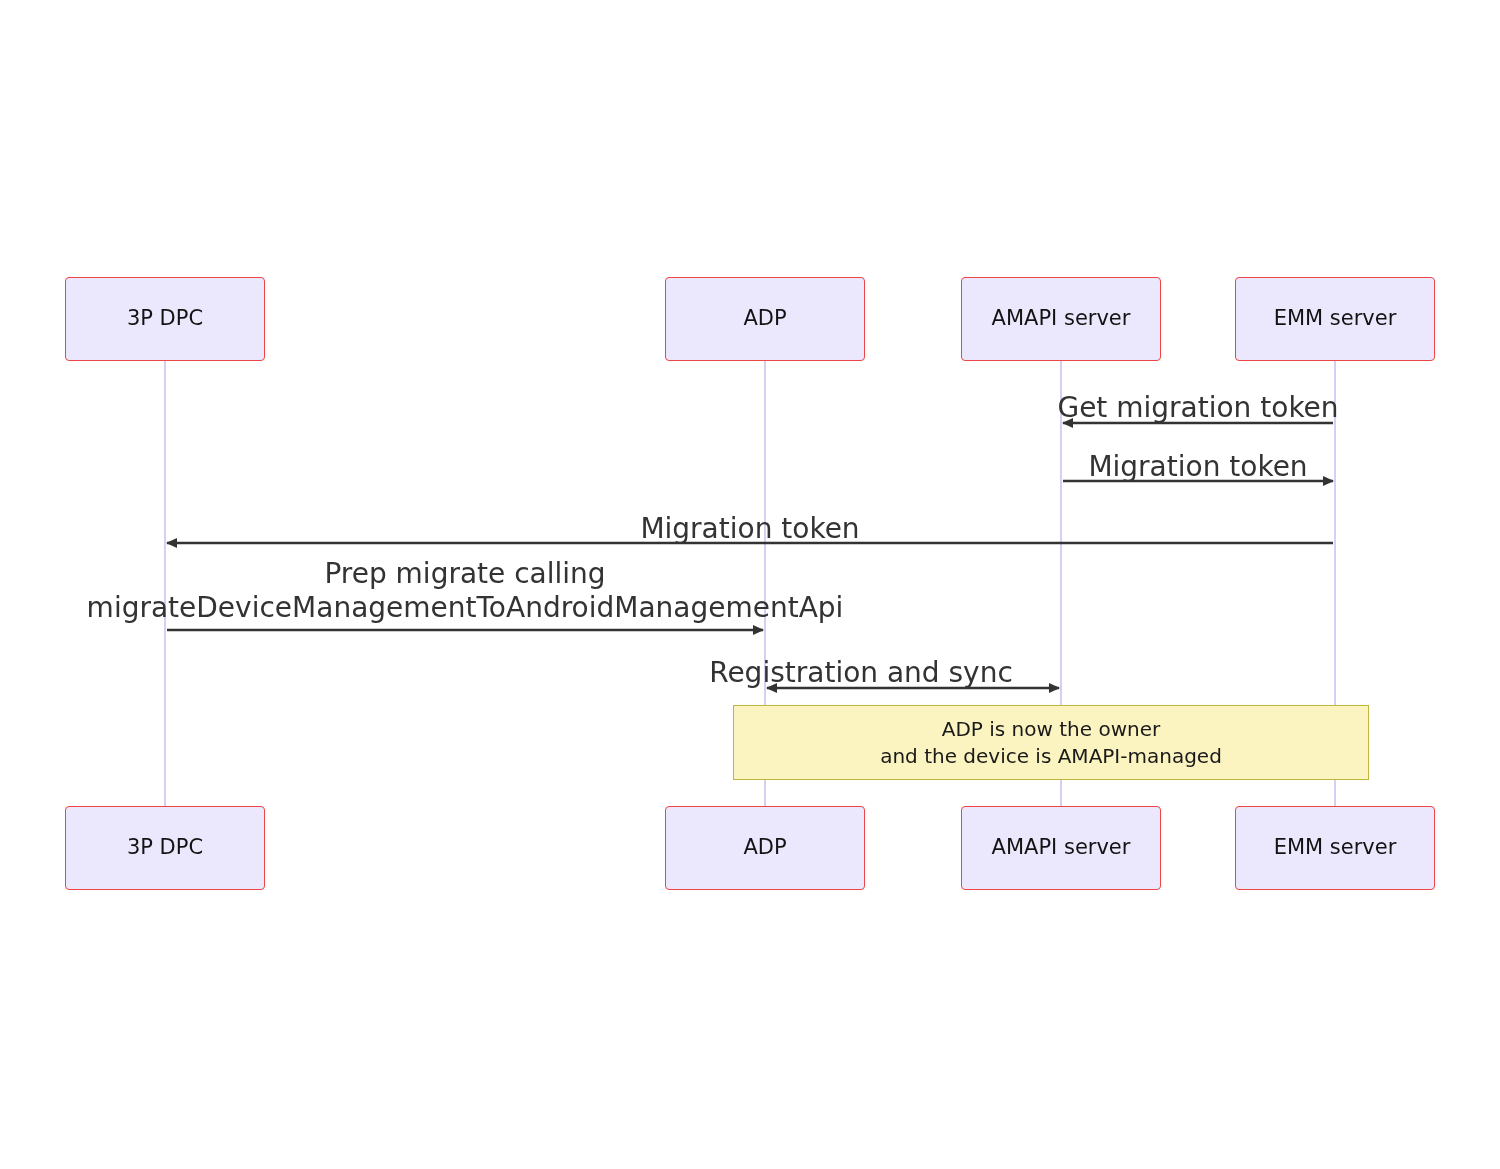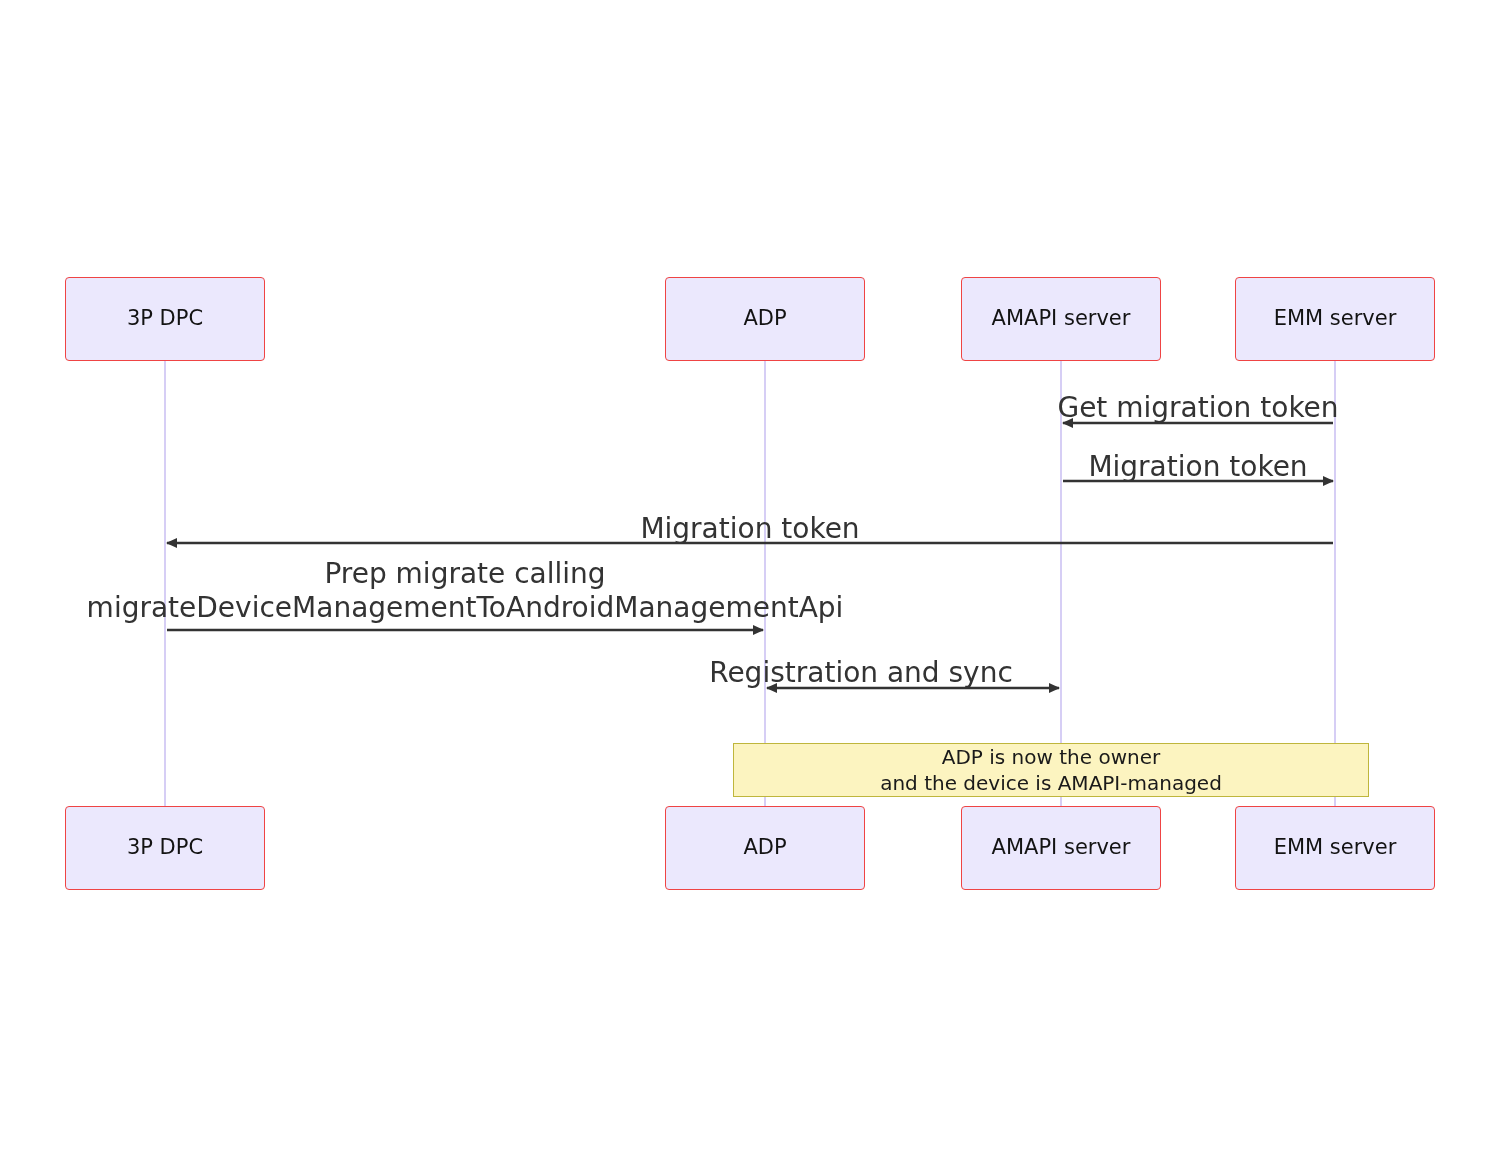--- a/index.html
+++ b/index.html
@@ -126,19 +126,19 @@
       </div>
       <div class="actor-box" style="left: 1235px; top: 806px; width: 200px; height: 84px;">
         <div class="actor-label">EMM server</div>
       </div>
       <div class="msg-label" style="left: 1198px; top: 391px;">Get migration token</div>
       <div class="msg-label" style="left: 1198px; top: 450px;">Migration token</div>
       <div class="msg-label" style="left: 750px; top: 512px;">Migration token</div>
       <div class="msg-label" style="left: 465px; top: 557px;">Prep migrate calling
 migrateDeviceManagementToAndroidManagementApi</div>
       <div class="msg-label" style="left: 861px; top: 656px;">Registration and sync</div>
-      <div class="note-box" style="left: 733px; top: 743px; width: 636px; height: 54px;">
+      <div class="note-box" style="left: 733px; top: 705px; width: 636px; height: 75px;">
         <div class="note-text">ADP is now the owner
 and the device is AMAPI-managed</div>
       </div>
     </div>
 
 </div>
 
 </body></html>

